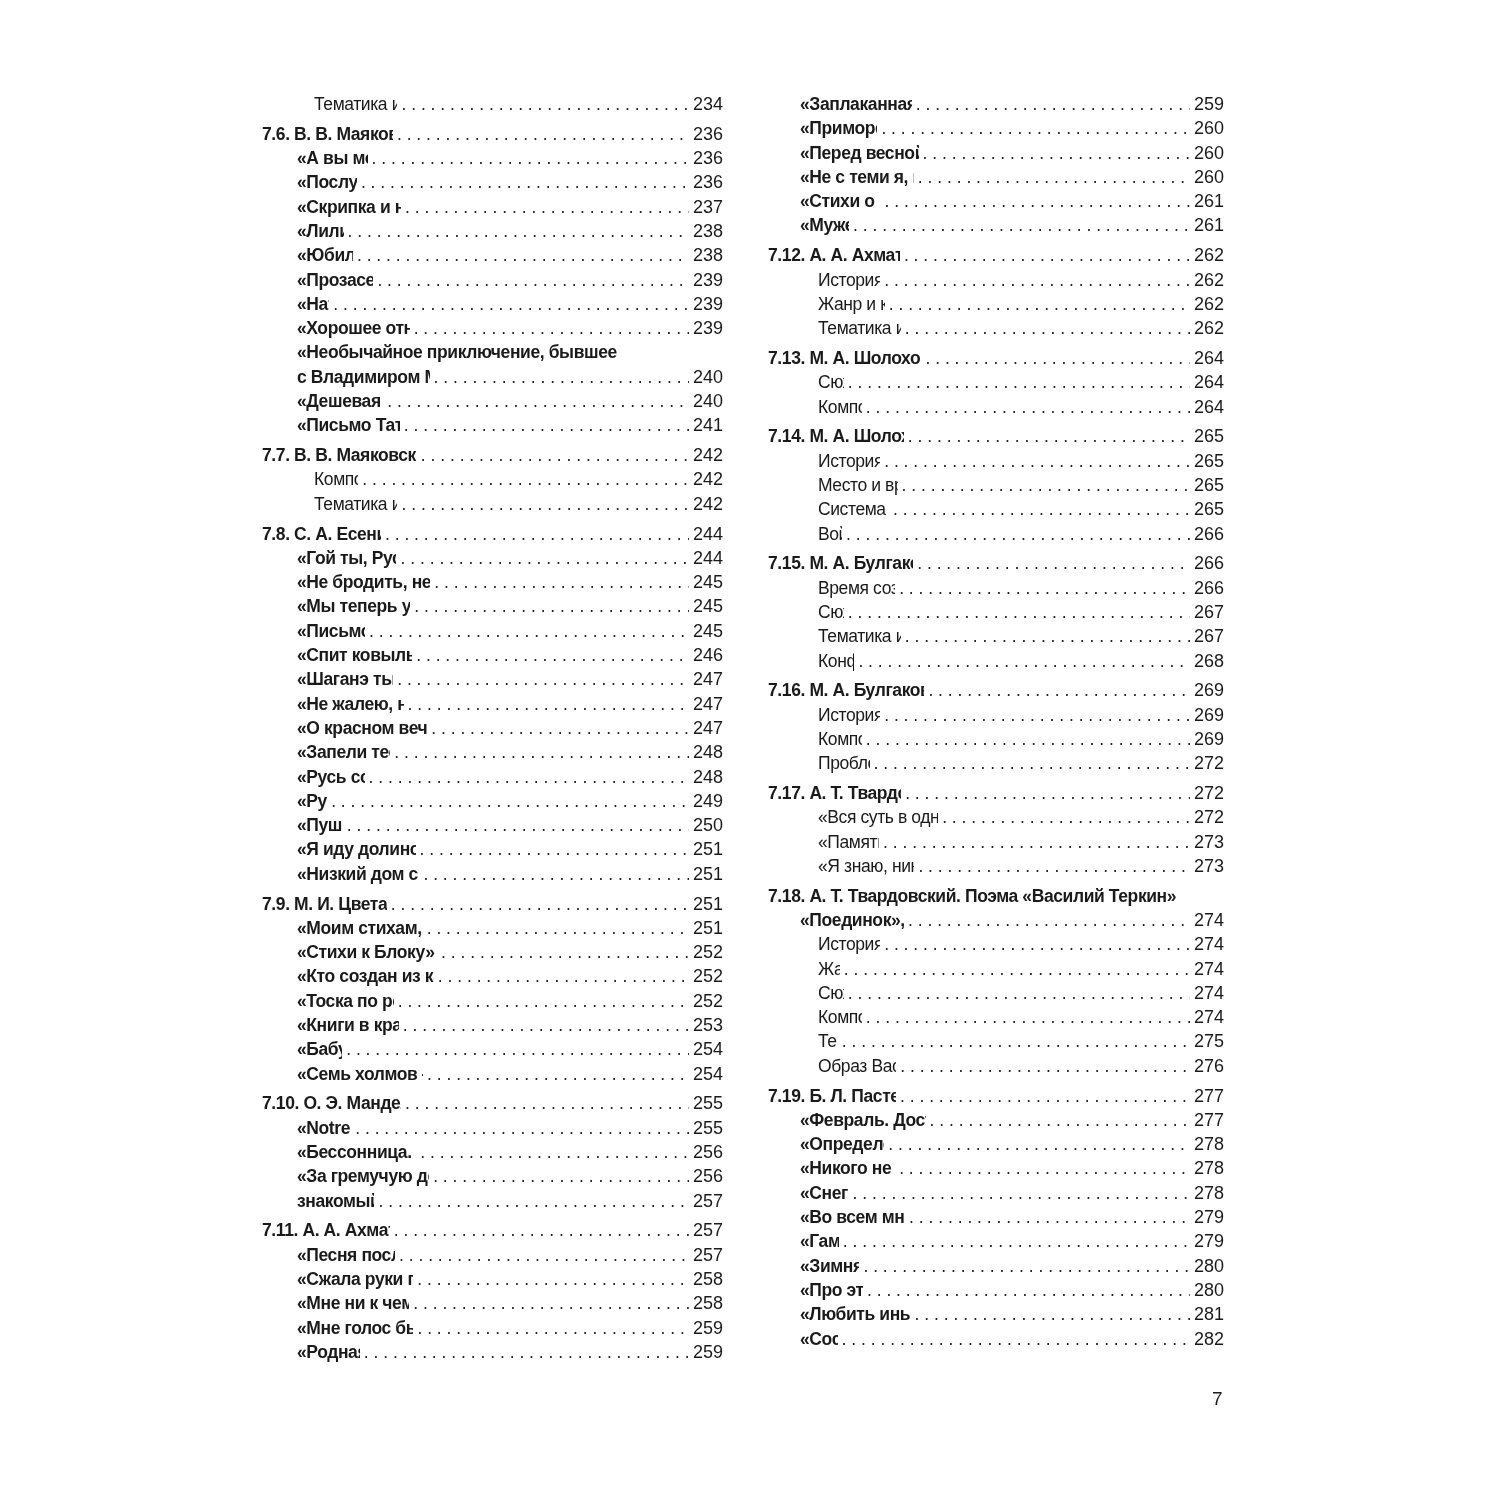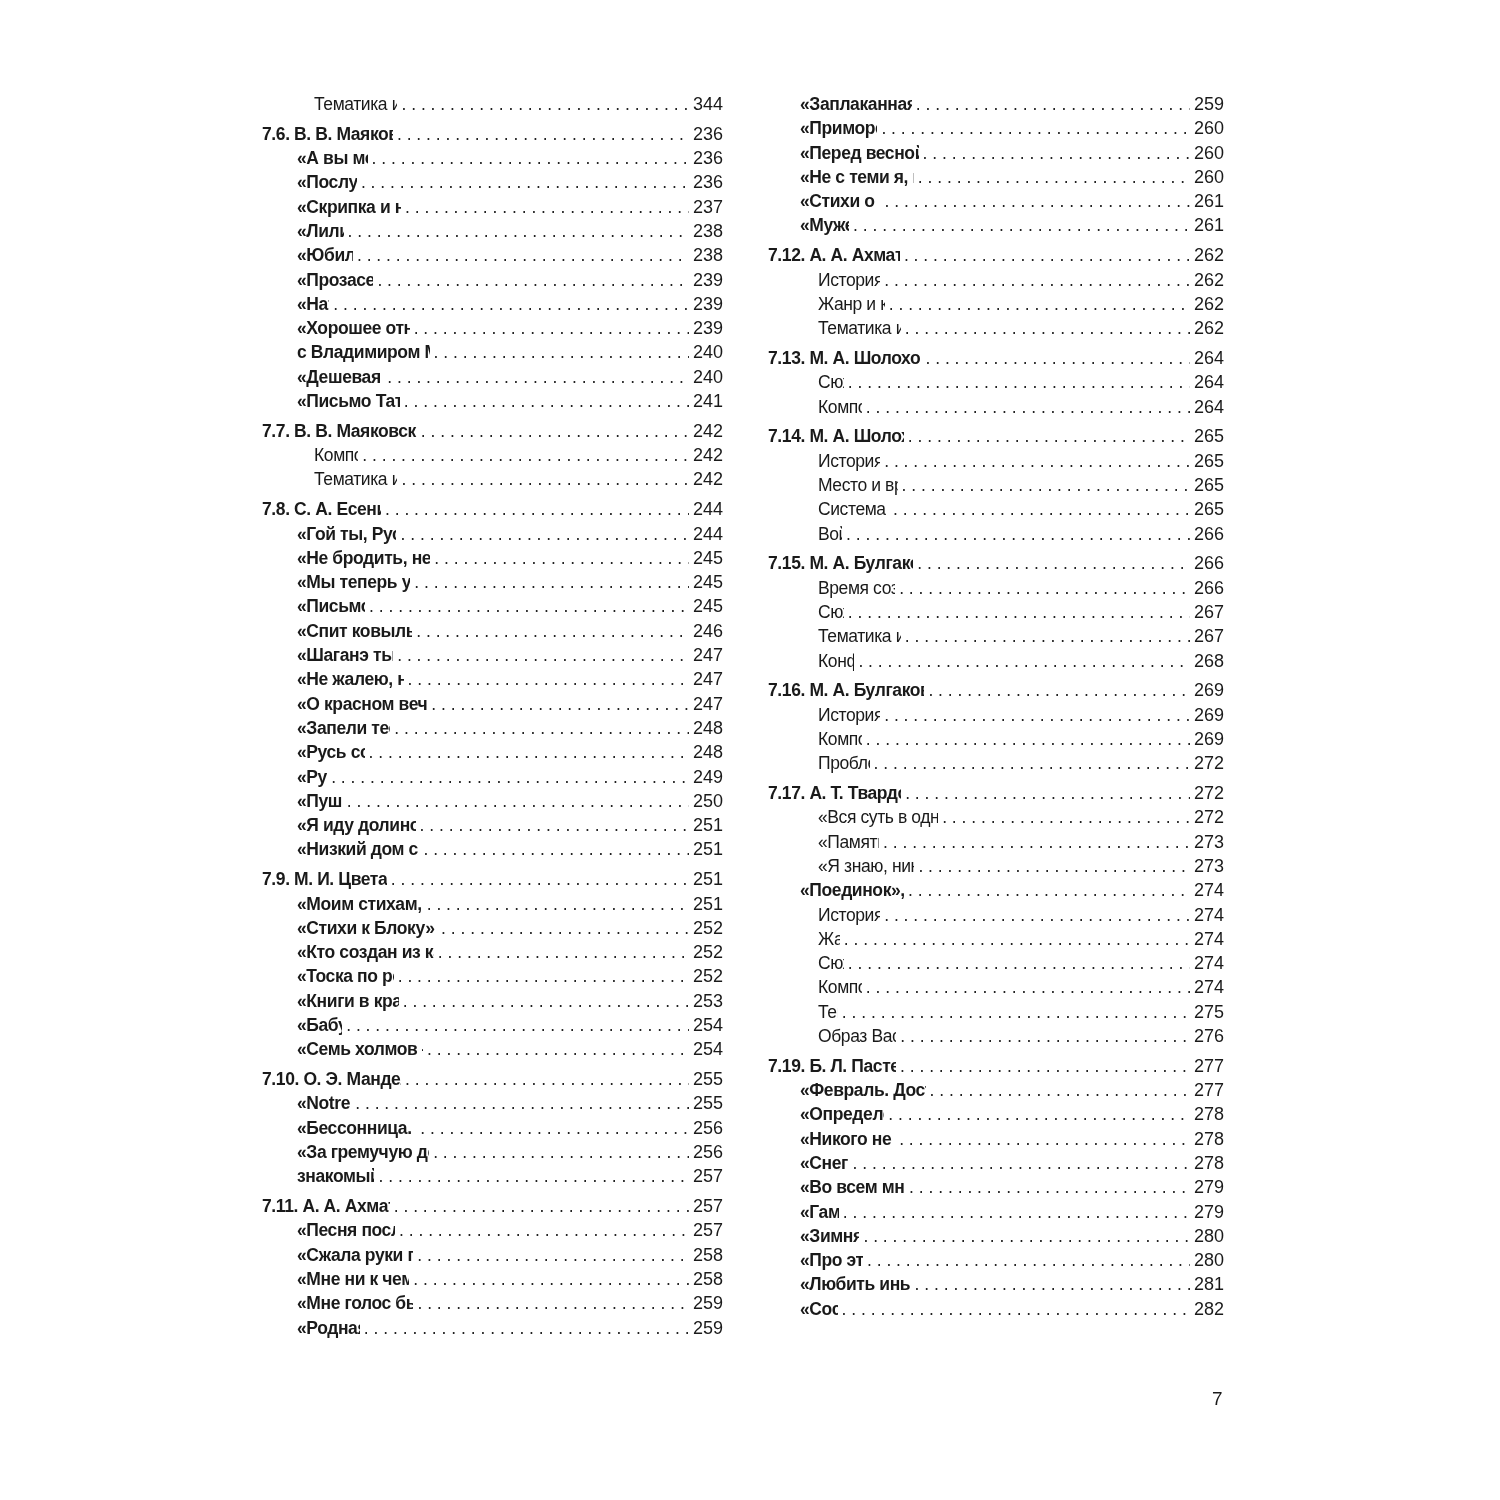--- a/index.html
+++ b/index.html
@@ -35,21 +35,21 @@
       font-family: "Liberation Sans", sans-serif; font-size: 19px; color: #1a1a1a;
     }
   </style>
 </head>
 <body>
 
 <div class="column col-left">
     <div class="row lvl2 regular">
       <span class="title">Тематика и проблематика</span>
       <span class="leader"></span>
-      <span class="page">344</span>
+      <span class="page">234</span>
     </div>
     <div class="row section">
       <span class="title">7.6. В. В. Маяковский. Стихотворения</span>
       <span class="leader"></span>
       <span class="page">236</span>
     </div>
     <div class="row lvl1 bold">
       <span class="title">«А вы могли бы?»</span>
       <span class="leader"></span>
       <span class="page">236</span>
@@ -81,20 +81,23 @@
     </div>
     <div class="row lvl1 bold">
       <span class="title">«Нате!»</span>
       <span class="leader"></span>
       <span class="page">239</span>
     </div>
     <div class="row lvl1 bold">
       <span class="title">«Хорошее отношение к лошадям»</span>
       <span class="leader"></span>
       <span class="page">239</span>
+    </div>
+    <div class="row lvl1 bold nopage">
+      <span class="title">«Необычайное приключение, бывшее</span>
     </div>
     <div class="row lvl1 bold">
       <span class="title">с Владимиром Маяковским летом на даче»</span>
       <span class="leader"></span>
       <span class="page">240</span>
     </div>
     <div class="row lvl1 bold">
       <span class="title">«Дешевая распродажа»</span>
       <span class="leader"></span>
       <span class="page">240</span>
@@ -438,20 +441,23 @@
     </div>
     <div class="row lvl2 regular">
       <span class="title">«Памяти матери»</span>
       <span class="leader"></span>
       <span class="page">273</span>
     </div>
     <div class="row lvl2 regular">
       <span class="title">«Я знаю, никакой моей вины...»</span>
       <span class="leader"></span>
       <span class="page">273</span>
+    </div>
+    <div class="row section nopage">
+      <span class="title">7.18. А. Т. Твардовский. Поэма «Василий Теркин»</span>
     </div>
     <div class="row lvl1 bold">
       <span class="title">«Поединок», «Смерть и воин»)</span>
       <span class="leader"></span>
       <span class="page">274</span>
     </div>
     <div class="row lvl2 regular">
       <span class="title">История создания</span>
       <span class="leader"></span>
       <span class="page">274</span>

